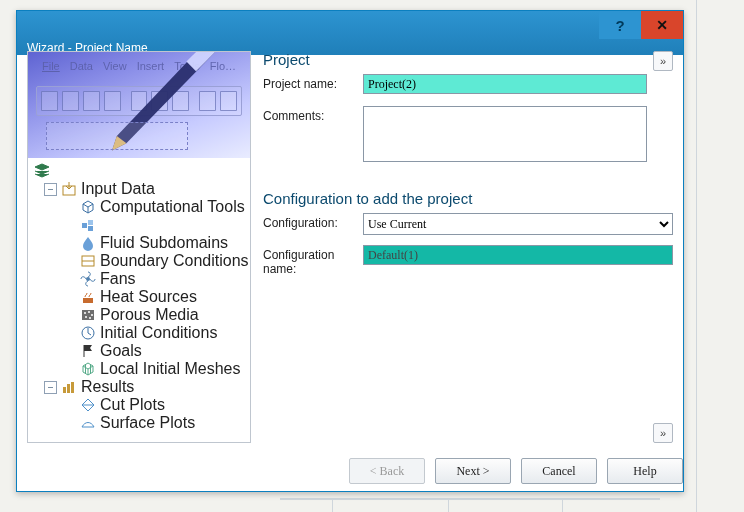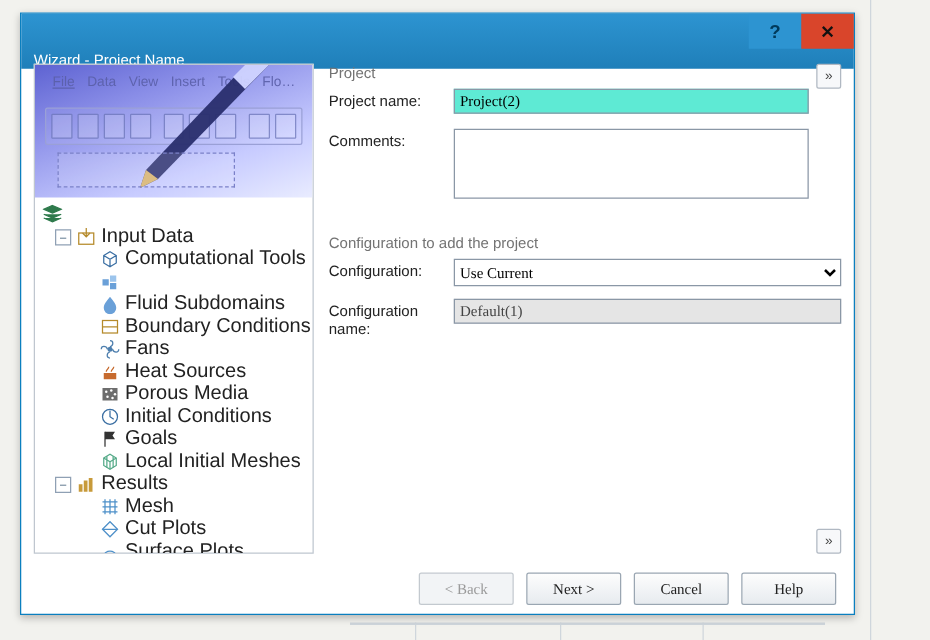--- a/index.html
+++ b/index.html
@@ -24,33 +24,33 @@
   .hero-sel{position:absolute;left:18px;top:70px;width:140px;height:26px;border:1px dashed #7a80c8;background:rgba(255,255,255,.12);}
   .tree{position:absolute;left:0;right:0;top:106px;bottom:0;padding:4px 2px 4px 6px;overflow:auto;white-space:nowrap;}
   .treerow{display:flex;align-items:center;height:18px;line-height:18px;gap:4px;}
   .exp{width:11px;height:11px;border:1px solid #8fa0b4;display:inline-flex;align-items:center;justify-content:center;font-size:9px;color:#30506d;background:#fff;flex:none;cursor:default;}
   .spacer{display:inline-block;flex:none;}
   .ico{width:16px;height:16px;flex:none;display:inline-flex;align-items:center;justify-content:center;}
   .ico svg{width:16px;height:16px;}
   .treerow .lbl{font-size:16px;}
   
   .rightpane{position:absolute;left:246px;right:10px;top:12px;bottom:8px;}
-  .group-label{font-size:12px;color:#737373;margin-bottom:6px;}
+  .group-label{font-size:15px;color:#0c4a6e;margin-bottom:6px;}
   .formrow{display:flex;align-items:flex-start;margin-bottom:8px;min-height:24px;}
   .formrow label{width:100px;padding-top:3px;}
   .tin{flex:1;height:20px;border:1px solid #8a97a6;padding:1px 4px;font:12px "Segoe UI";background:#5eead4;box-sizing:border-box;}
   .tarea{flex:1;height:56px;border:1px solid #8a97a6;background:#fff;box-sizing:border-box;resize:none;font:12px "Segoe UI";padding:2px 4px;}
   .sel{flex:1;height:22px;border:1px solid #8a97a6;font:12px "Segoe UI";background:#fff;}
-  .ro{background:#e5e5e5;color:#444;}
+  .ro{background:#14b8a6;color:#444;}
   .chevbox{position:absolute;right:0;top:0;width:18px;height:18px;border:1px solid #b0b8c2;border-radius:2px;background:#f7f8fa;display:flex;align-items:center;justify-content:center;color:#444;font-size:11px;}
   .chevbox.bot{top:auto;bottom:0;}
   .section1{position:relative;padding-right:26px;}
   .section2{margin-top:28px;position:relative;}
   
-  .footer{position:absolute;left:0;right:0;bottom:0;height:40px;border-top:none;display:flex;align-items:center;justify-content:flex-end;gap:10px;padding-right:14px;margin-left:20px;}
+  .footer{position:absolute;left:0;right:0;bottom:0;height:40px;border-top:none;display:flex;align-items:center;justify-content:flex-end;gap:10px;padding-right:0;margin-left:20px;}
   .btn{min-width:74px;height:24px;border:1px solid #9aa6b2;background:linear-gradient(#fdfdfd,#e7ebef);font:12px "Segoe UI";border-radius:2px;display:flex;align-items:center;justify-content:center;cursor:default;}
   .btn.disabled{color:#9a9a9a;border-color:#c3c9cf;background:#f2f4f6;}
   
   .bg-line{position:absolute;background:#cfd6dc;}
   
   input,textarea,select{outline:none;}
 </style>
 </head>
 <body>
 <div class="stage">
@@ -232,29 +232,20 @@
                   <rect x="6" y="5" width="3" height="9" fill="#c79a3a"></rect>
                   <rect x="10" y="3" width="3" height="11" fill="#c79a3a"></rect>
                 </svg>
               </span>
             <span class="lbl">Results</span>
           </div>
           <div class="treerow">
             <span class="spacer" style="width:42px"></span>
             <span class="ico">
                 <svg viewBox="0 0 16 16">
-                  <path d="M2 4h12M2 8h12M2 12h12M4 2v12M8 2v12M12 2v12" stroke="#4e90c9" fill="none"></path>
-                </svg>
-              </span>
-            <span class="lbl">Mesh</span>
-          </div>
-          <div class="treerow">
-            <span class="spacer" style="width:42px"></span>
-            <span class="ico">
-                <svg viewBox="0 0 16 16">
                   <path d="M2 8l6-6 6 6-6 6z" fill="none" stroke="#4e90c9"></path>
                   <path d="M2 8h12" stroke="#4e90c9"></path>
                 </svg>
               </span>
             <span class="lbl">Cut Plots</span>
           </div>
           <div class="treerow">
             <span class="spacer" style="width:42px"></span>
             <span class="ico">
                 <svg viewBox="0 0 16 16">

